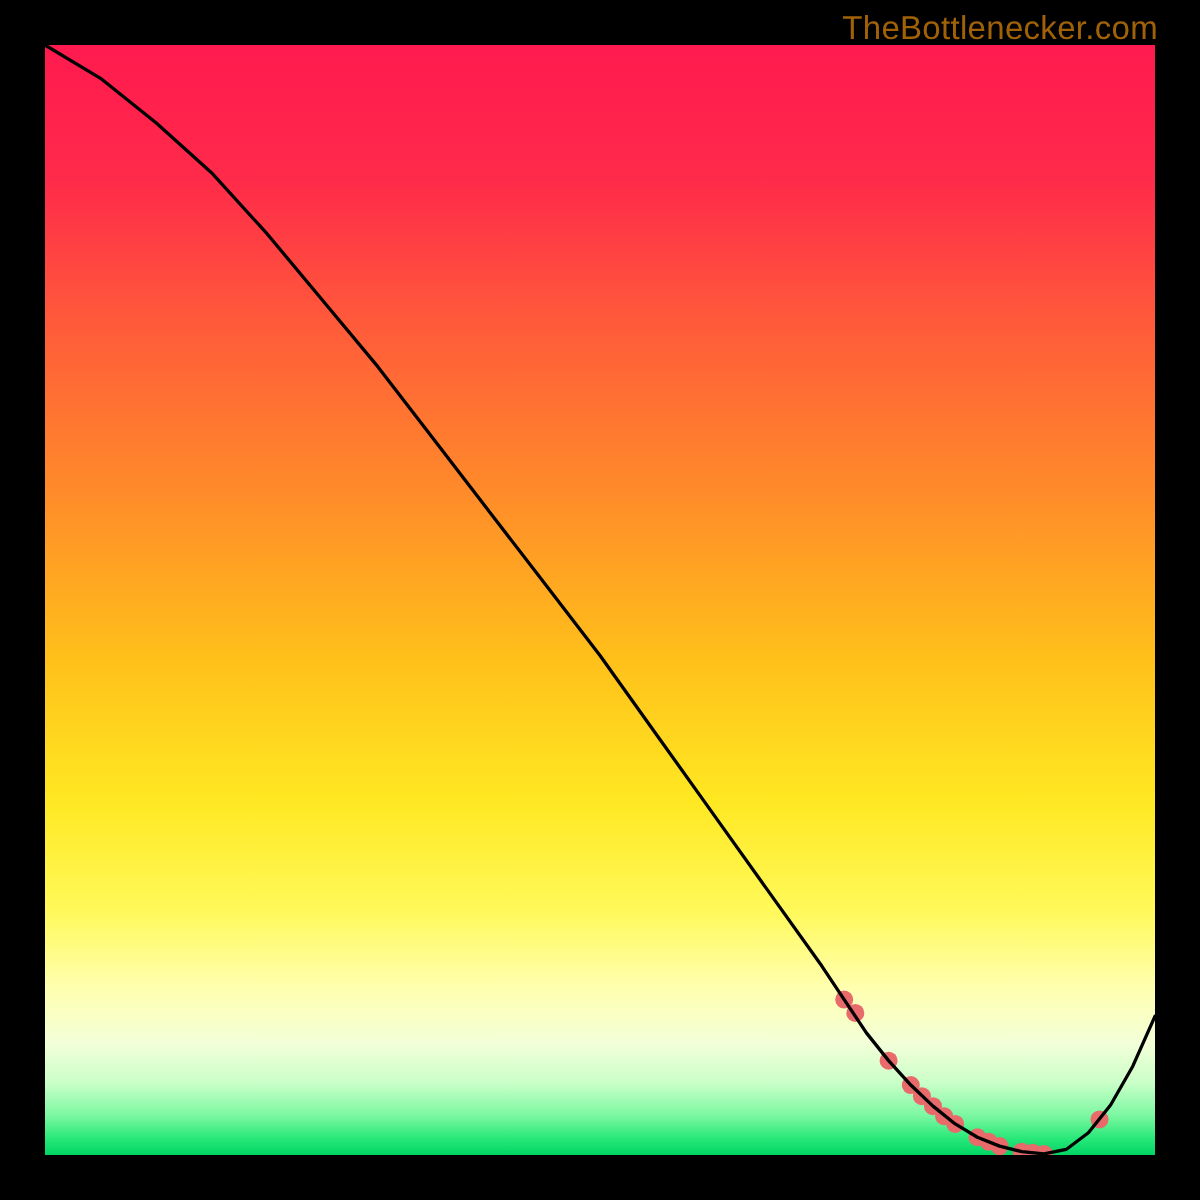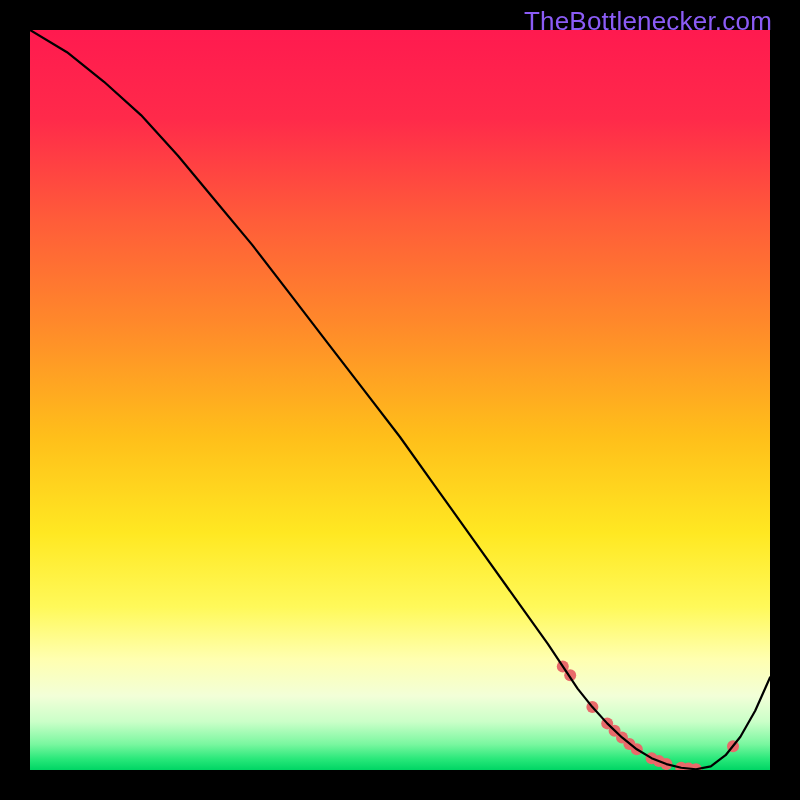--- a/index.html
+++ b/index.html
@@ -26,22 +26,22 @@
   }
   .plot svg {
     display: block;
     width: 740px;
     height: 740px;
   }
   .watermark {
     position: absolute;
     top: 6px;
     right: 28px;
-    color: #8b5cf6;
-    font-size: 26px;
+    color: #a16207;
+    font-size: 22px;
     font-weight: 400;
     letter-spacing: 0.2px;
     user-select: none;
   }
 </style>
 </head>
 <body>
 
 <div class="stage">
   <div class="watermark">TheBottlenecker.com</div>

